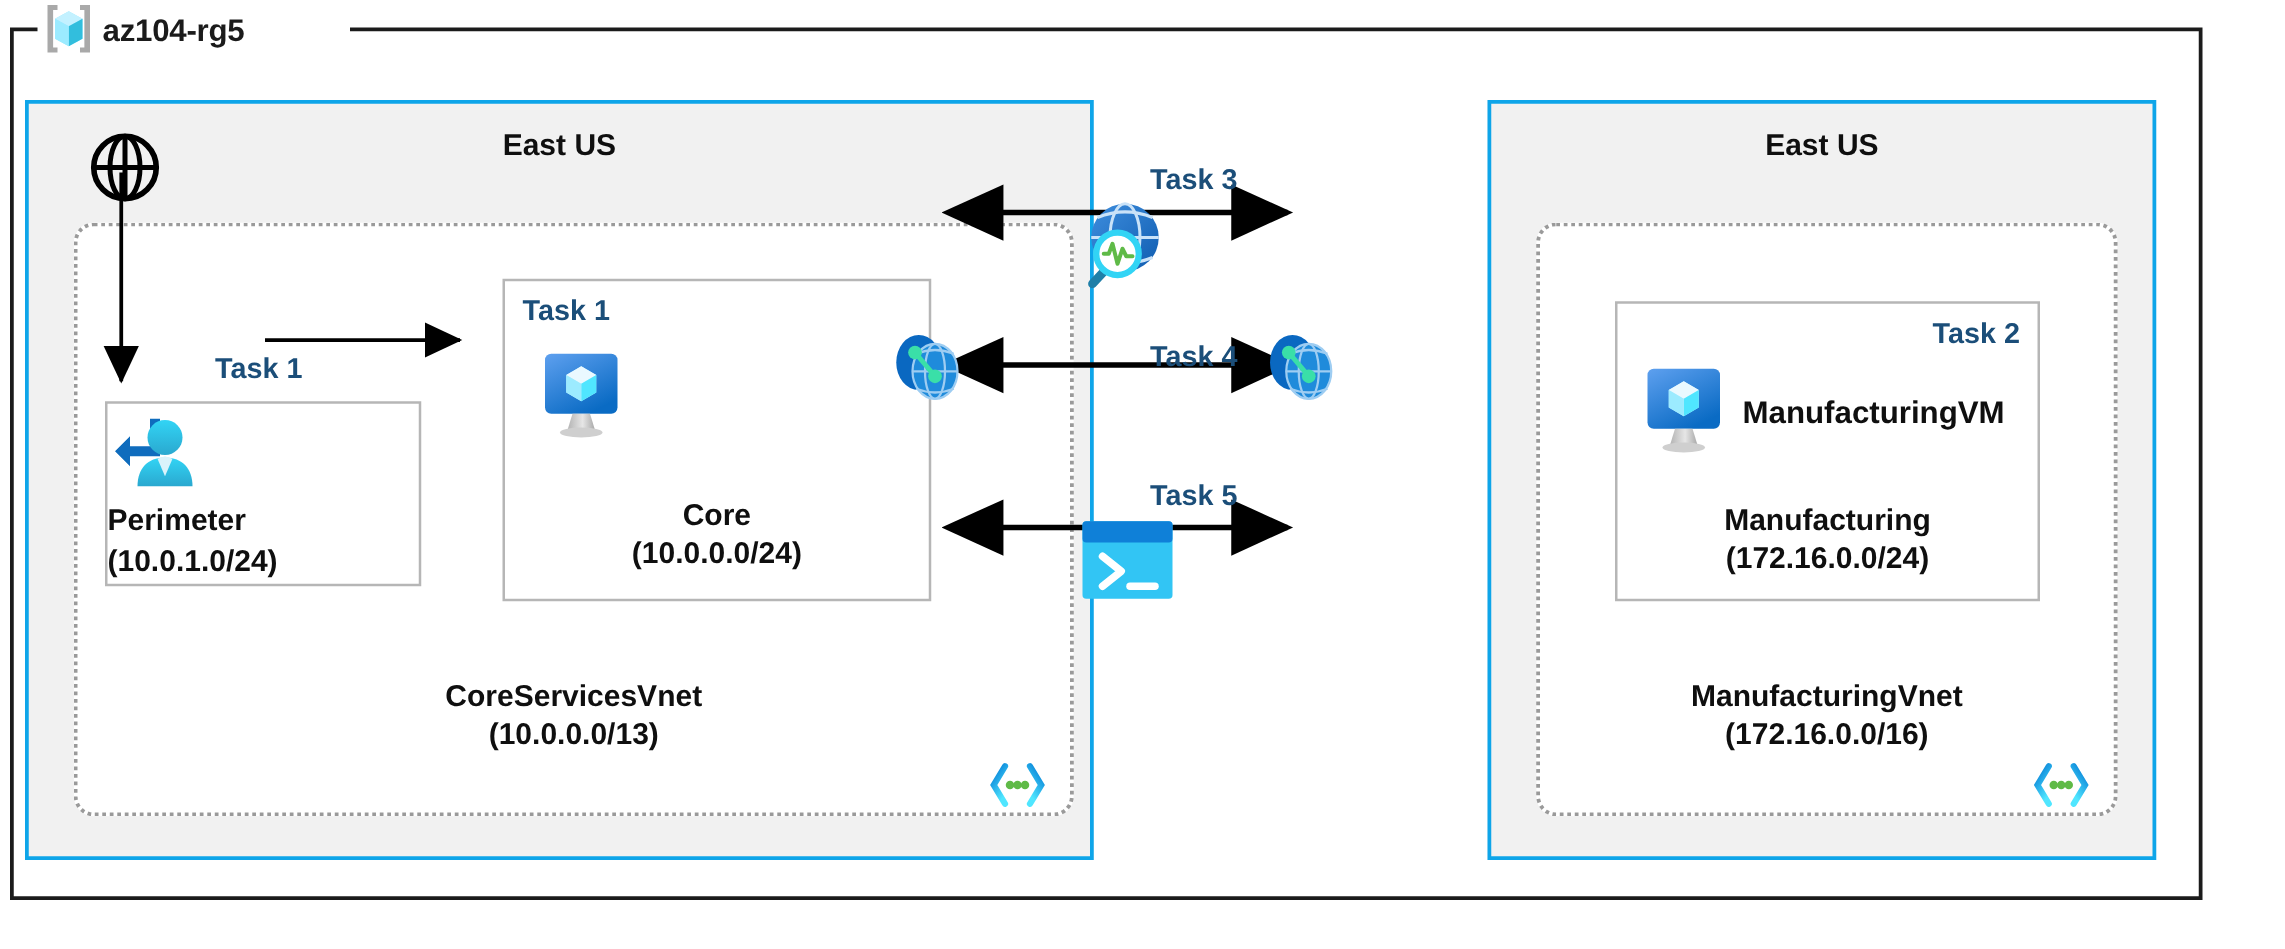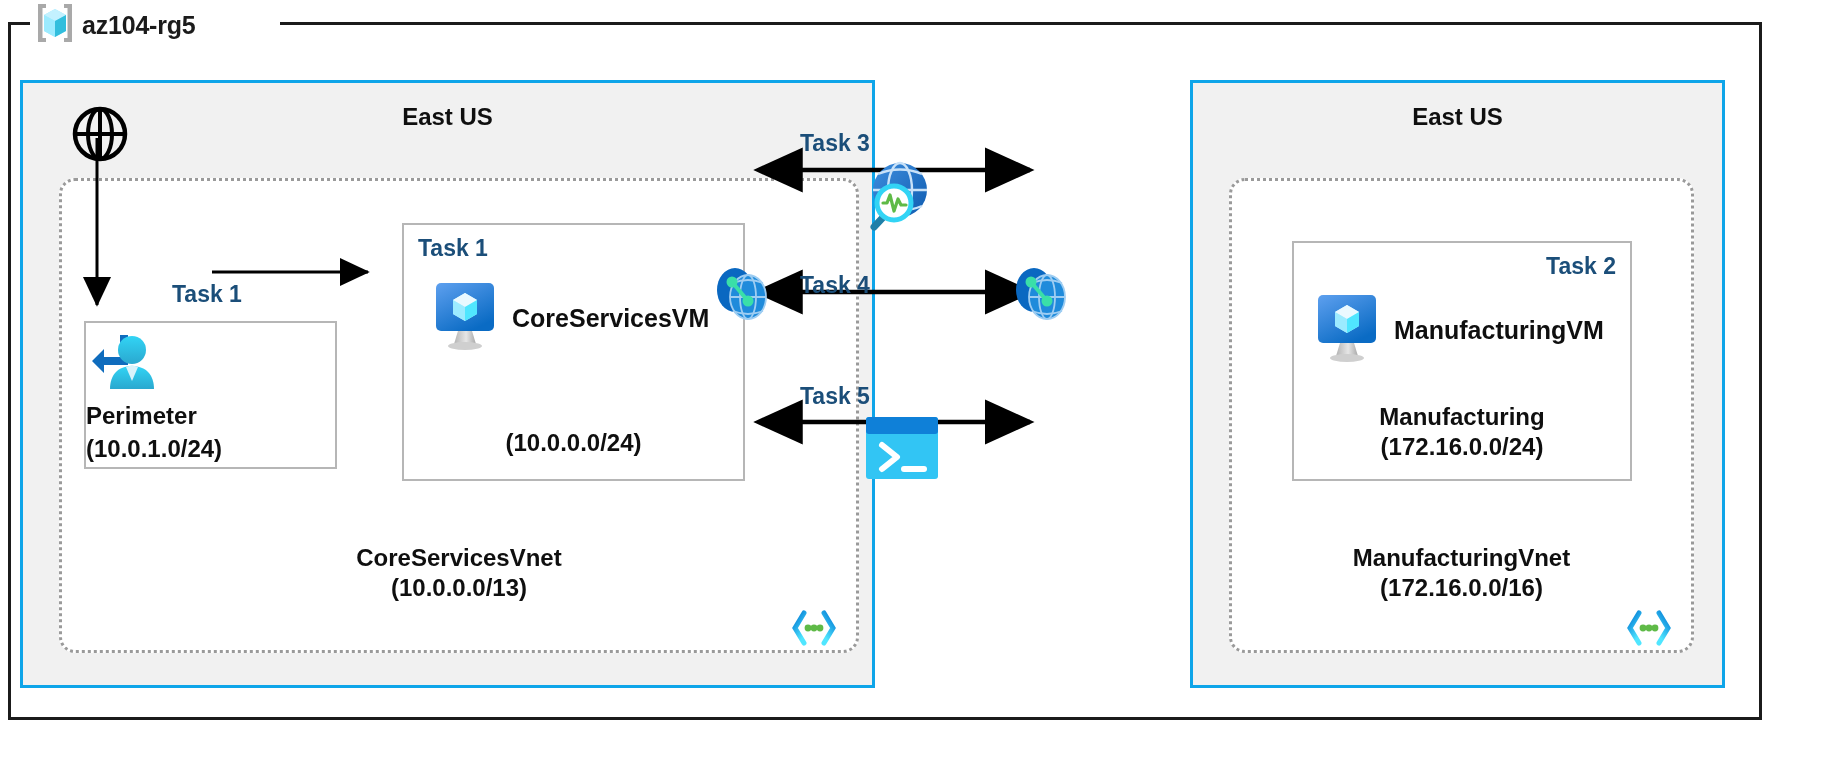--- a/index.html
+++ b/index.html
@@ -82,21 +82,21 @@
   .peri-caption{
     text-align:center;font-size:24px;font-weight:bold;color:#0f0f0f;line-height:1.22;
   }
 
   
   #wires{position:absolute;left:0;top:0;width:1828px;height:759px;pointer-events:none;}
 
   
   .mid-task{
     position:absolute;font-size:23px;font-weight:bold;color:#1b4e79;
-    text-align:left;white-space:nowrap;
+    text-align:right;white-space:nowrap;
   }
   .mid-icon{position:absolute;}
 
   .abs{position:absolute;}
 </style>
 </head>
 <body>
 
 <div class="stage">
 
@@ -178,24 +178,24 @@
               <rect x="4" y="2" width="58" height="48" rx="5" fill="url(#vmg1)"></rect>
               <path d="M26 50 L40 50 L44 63 L22 63 Z" fill="url(#vmstand)"></path>
               <ellipse cx="33" cy="65" rx="17" ry="4" fill="#cfcfcf"></ellipse>
 
               <path d="M33 12 L45 19 L45 33 L33 40 L21 33 L21 19 Z" fill="#c3f1ff"></path>
               <path d="M33 12 L45 19 L33 26 L21 19 Z" fill="#eaf9ff"></path>
               <path d="M33 26 L45 19 L45 33 L33 40 Z" fill="#50e6ff"></path>
               <path d="M33 26 L21 19 L21 33 L33 40 Z" fill="#9cebff"></path>
             </svg>
           </span>
-          <span class="vm-name">CoreServicesVM</span>
         </div>
 
         <div class="subnet-caption" style="bottom:22px;">
+          <div>Core</div>
           <div>(10.0.0.0/24)</div>
         </div>
       </div>
 
       <div class="vnet-caption" id="vnet-core-caption">
         <div>CoreServicesVnet</div>
         <div>(10.0.0.0/13)</div>
       </div>
 
       <div class="vnet-corner">

